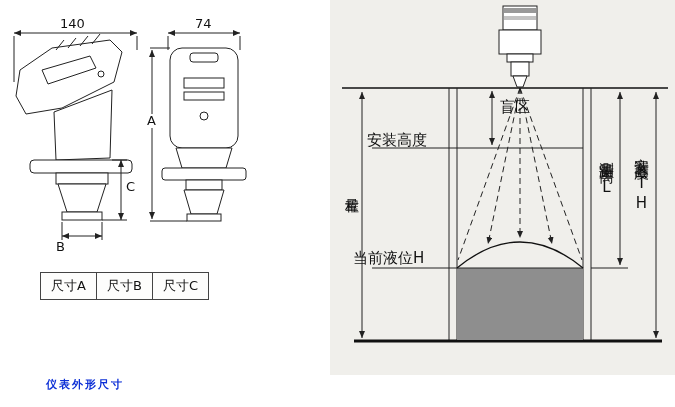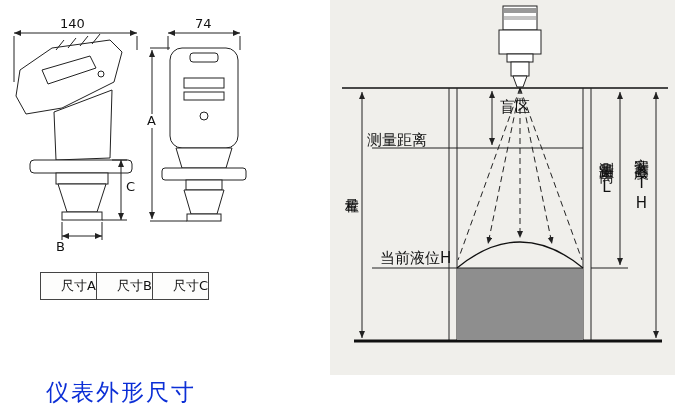--- a/index.html
+++ b/index.html
@@ -32,38 +32,38 @@
   }
   .vtext{
     writing-mode:vertical-rl;
     text-orientation:upright;
     letter-spacing:2px;
     white-space:normal;
   }
   .masked{background:#ffffff;padding:0 1px;}
   .caption{
     position:absolute;
-    font-size:23px;
-    font-weight:normal;
+    font-size:11px;
+    font-weight:bold;
     color:var(--caption-blue);
     letter-spacing:2px;
   }
   table.dims{
     position:absolute;
     left:40px;top:272px;
     border-collapse:collapse;
     font-size:13px;
     color:#111;
     background:#fdfdfc;
   }
   table.dims td{
     border:1px solid #444;
     width:56px;
     height:27px;
-    text-align:right;
+    text-align:center;
     vertical-align:middle;
   }
   .stroke{stroke:#222;fill:none;stroke-width:1;}
   .fillw{fill:#ffffff;stroke:#222;stroke-width:1;}
   .dash{stroke:#222;fill:none;stroke-width:1;stroke-dasharray:6 4;}
   .dim{stroke:#222;fill:none;stroke-width:1;}
   .thick{stroke:#111;stroke-width:3;}
   .liquid{fill:var(--liquid-gray);}
   .panelbg{fill:var(--panel-gray);}
 </style>
@@ -196,20 +196,20 @@
     <line class="stroke" x1="42" y1="268" x2="127" y2="268"></line>
     <line class="stroke" x1="261" y1="268" x2="298" y2="268"></line>
 
     <line class="dim" x1="32" y1="92" x2="32" y2="338" marker-start="url(#ahR)" marker-end="url(#ahR)"></line>
     <line class="dim" x1="162" y1="91" x2="162" y2="145" marker-start="url(#ahR)" marker-end="url(#ahR)"></line>
     <line class="dim" x1="290" y1="92" x2="290" y2="265" marker-start="url(#ahR)" marker-end="url(#ahR)"></line>
     <line class="dim" x1="326" y1="92" x2="326" y2="338" marker-start="url(#ahR)" marker-end="url(#ahR)"></line>
   </svg>
 
   <div class="lbl" style="left:500px;top:99px">盲区</div>
-  <div class="lbl" style="left:367px;top:132px">测量距离</div>
+  <div class="lbl" style="left:367px;top:132px">安装高度</div>
   <div class="lbl vtext" style="left:344px;top:188px;font-size:14px">量程</div>
-  <div class="lbl" style="left:380px;top:250px">当前液位H</div>
+  <div class="lbl" style="left:353px;top:250px">当前液位H</div>
   <div class="lbl vtext" style="left:598px;top:150px">测量距离 L</div>
   <div class="lbl vtext" style="left:633px;top:146px">安装高度 TH</div>
 
 
 </div>
 
 </body></html>

